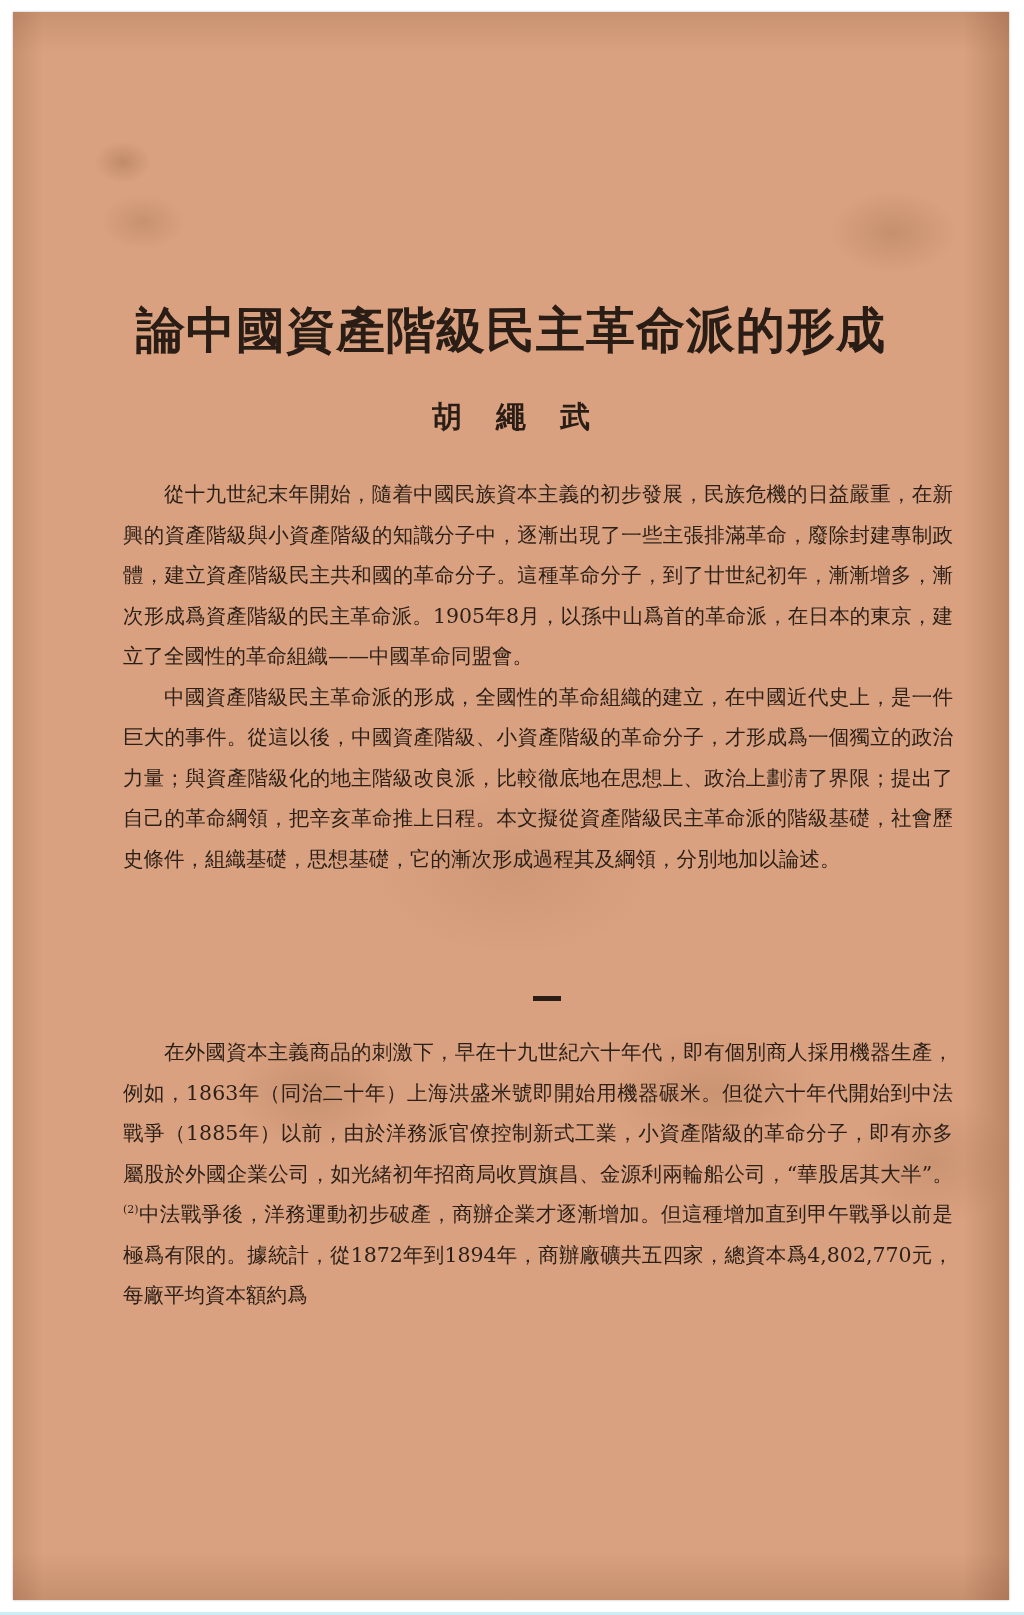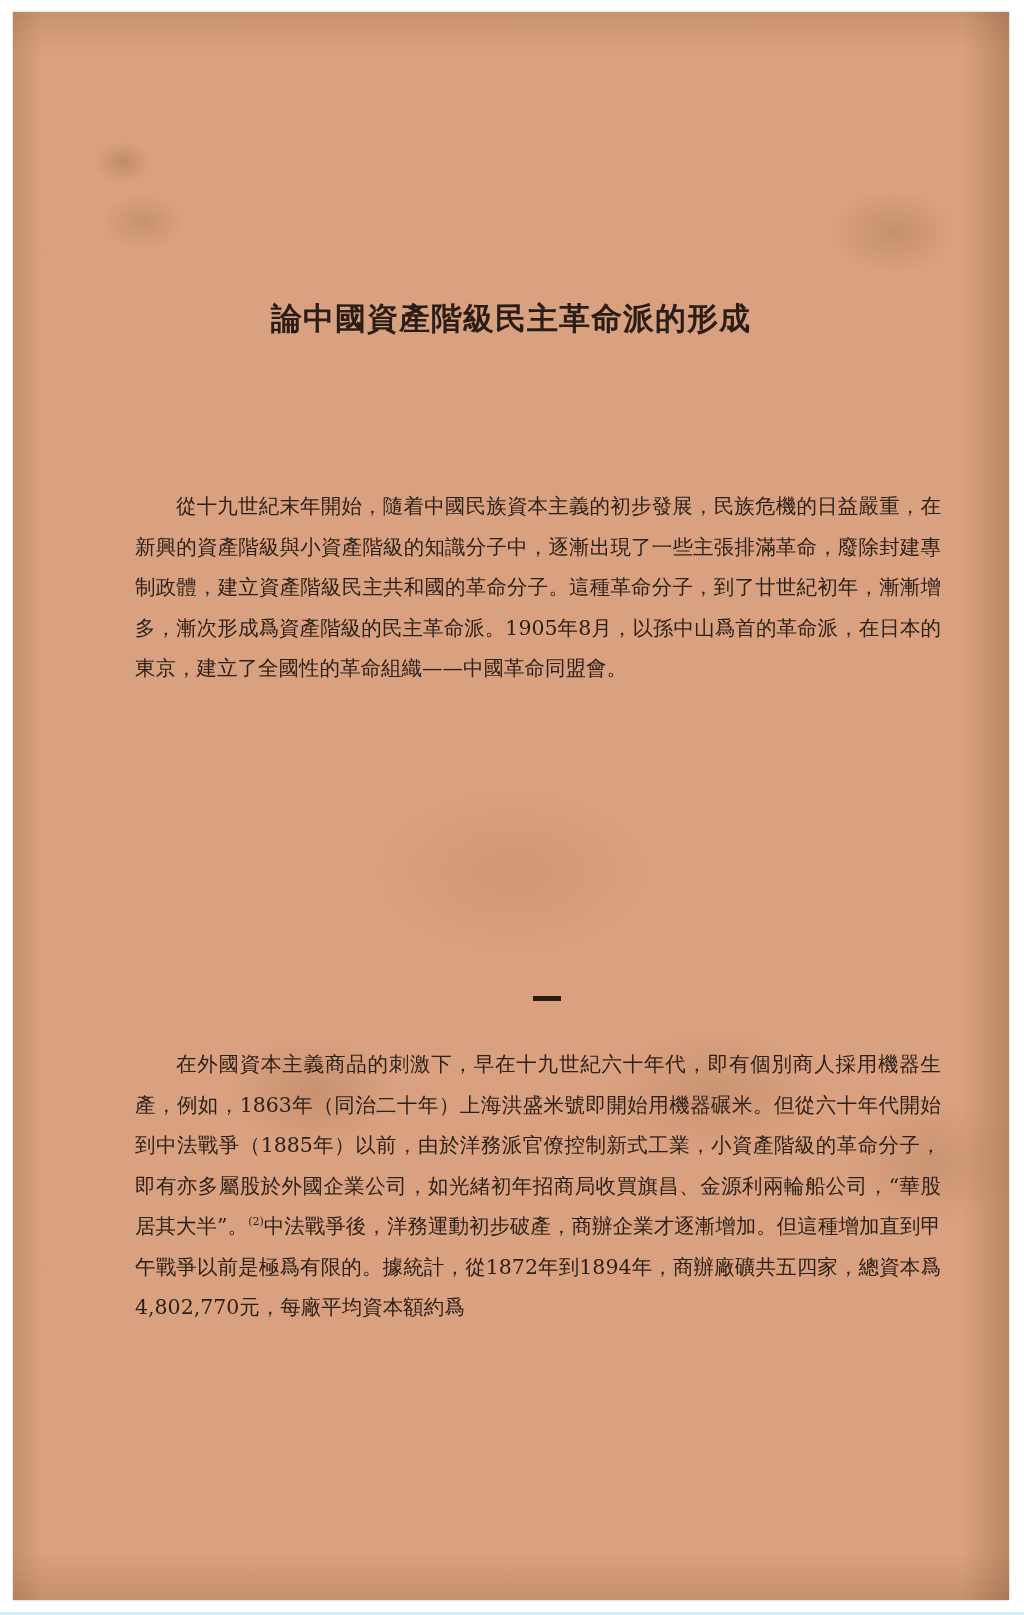--- a/index.html
+++ b/index.html
@@ -26,21 +26,21 @@
       linear-gradient(180deg, rgba(110,60,30,0.15) 0px, rgba(0,0,0,0) 40px, rgba(0,0,0,0) 1540px, rgba(110,60,30,0.18) 1588px),
       #d9a17f;
     box-shadow: 0 0 2px rgba(0,0,0,0.3);
   }
   .title {
     position: absolute;
     left: 0; right: 0; top: 286px;
     text-align: center;
     font-family: "DejaVu Sans", "Liberation Sans", sans-serif;
     font-weight: bold;
-    font-size: 31px;
+    font-size: 49px;
     letter-spacing: 1px;
     color: #2a1d16;
   }
   .author {
     position: absolute;
     left: 0; right: 0; top: 385px;
     text-align: center;
     font-size: 30px;
     font-weight: bold;
     letter-spacing: 34px;
@@ -49,43 +49,45 @@
   }
   .body-text {
     position: absolute;
     left: 110px;
     width: 830px;
     color: #2b1f18;
     font-size: 20.5px;
     line-height: 40.5px;
     text-align: justify;
   }
-  .para { margin: 12px; text-indent: 2em; }
+  .para { margin: 0; text-indent: 2em; }
   .section-mark {
     position: absolute;
     left: 520px; top: 984px;
     width: 28px; height: 5px;
     background: #2a1d16;
   }
   sup { font-size: 11px; line-height: 0; vertical-align: super; }
   .bottom-strip {
     position: absolute; left: 0; right: 0; bottom: 0;
     height: 3px; background: #cfeef4;
   }
 </style>
 </head>
 <body>
 
 <div class="page">
 
   <div class="title">論中國資產階級民主革命派的形成</div>
 
+  <div class="author">胡繩武</div>
 
   <div class="body-text" style="top:462px;">
     <p class="para">從十九世紀末年開始，隨着中國民族資本主義的初步發展，民族危機的日益嚴重，在新興的資產階級與小資產階級的知識分子中，逐漸出現了一些主張排滿革命，廢除封建專制政體，建立資產階級民主共和國的革命分子。這種革命分子，到了廿世紀初年，漸漸增多，漸次形成爲資產階級的民主革命派。1905年8月，以孫中山爲首的革命派，在日本的東京，建立了全國性的革命組織——中國革命同盟會。</p>
+    <p class="para">中國資產階級民主革命派的形成，全國性的革命組織的建立，在中國近代史上，是一件巨大的事件。從這以後，中國資產階級、小資產階級的革命分子，才形成爲一個獨立的政治力量；與資產階級化的地主階級改良派，比較徹底地在思想上、政治上劃淸了界限；提出了自己的革命綱領，把辛亥革命推上日程。本文擬從資產階級民主革命派的階級基礎，社會歷史條件，組織基礎，思想基礎，它的漸次形成過程其及綱領，分別地加以論述。</p>
   </div>
 
   <div class="section-mark" title=""></div>
 
   <div class="body-text" style="top:1020px;">
     <p class="para"><span>在外國資本主義商品的刺激下，早在十九世紀六十年代，即有個別商人採用機器生產，例如，1863年（同治二十年）上海洪盛米號即開始用機器碾米。但從六十年代開始到中法戰爭（1885年）以前，由於洋務派官僚控制新式工業，小資產階級的革命分子，即有亦多屬股於外國企業公司，如光緒初年招商局收買旗昌、金源利兩輪船公司，“華股居其大半”。</span><sup>(2)</sup><span>中法戰爭後，洋務運動初步破產，商辦企業才逐漸增加。但這種增加直到甲午戰爭以前是極爲有限的。據統計，從1872年到1894年，商辦廠礦共五四家，總資本爲4,802,770元，每廠平均資本額約爲</span></p>
   </div>
 
 </div>
 

